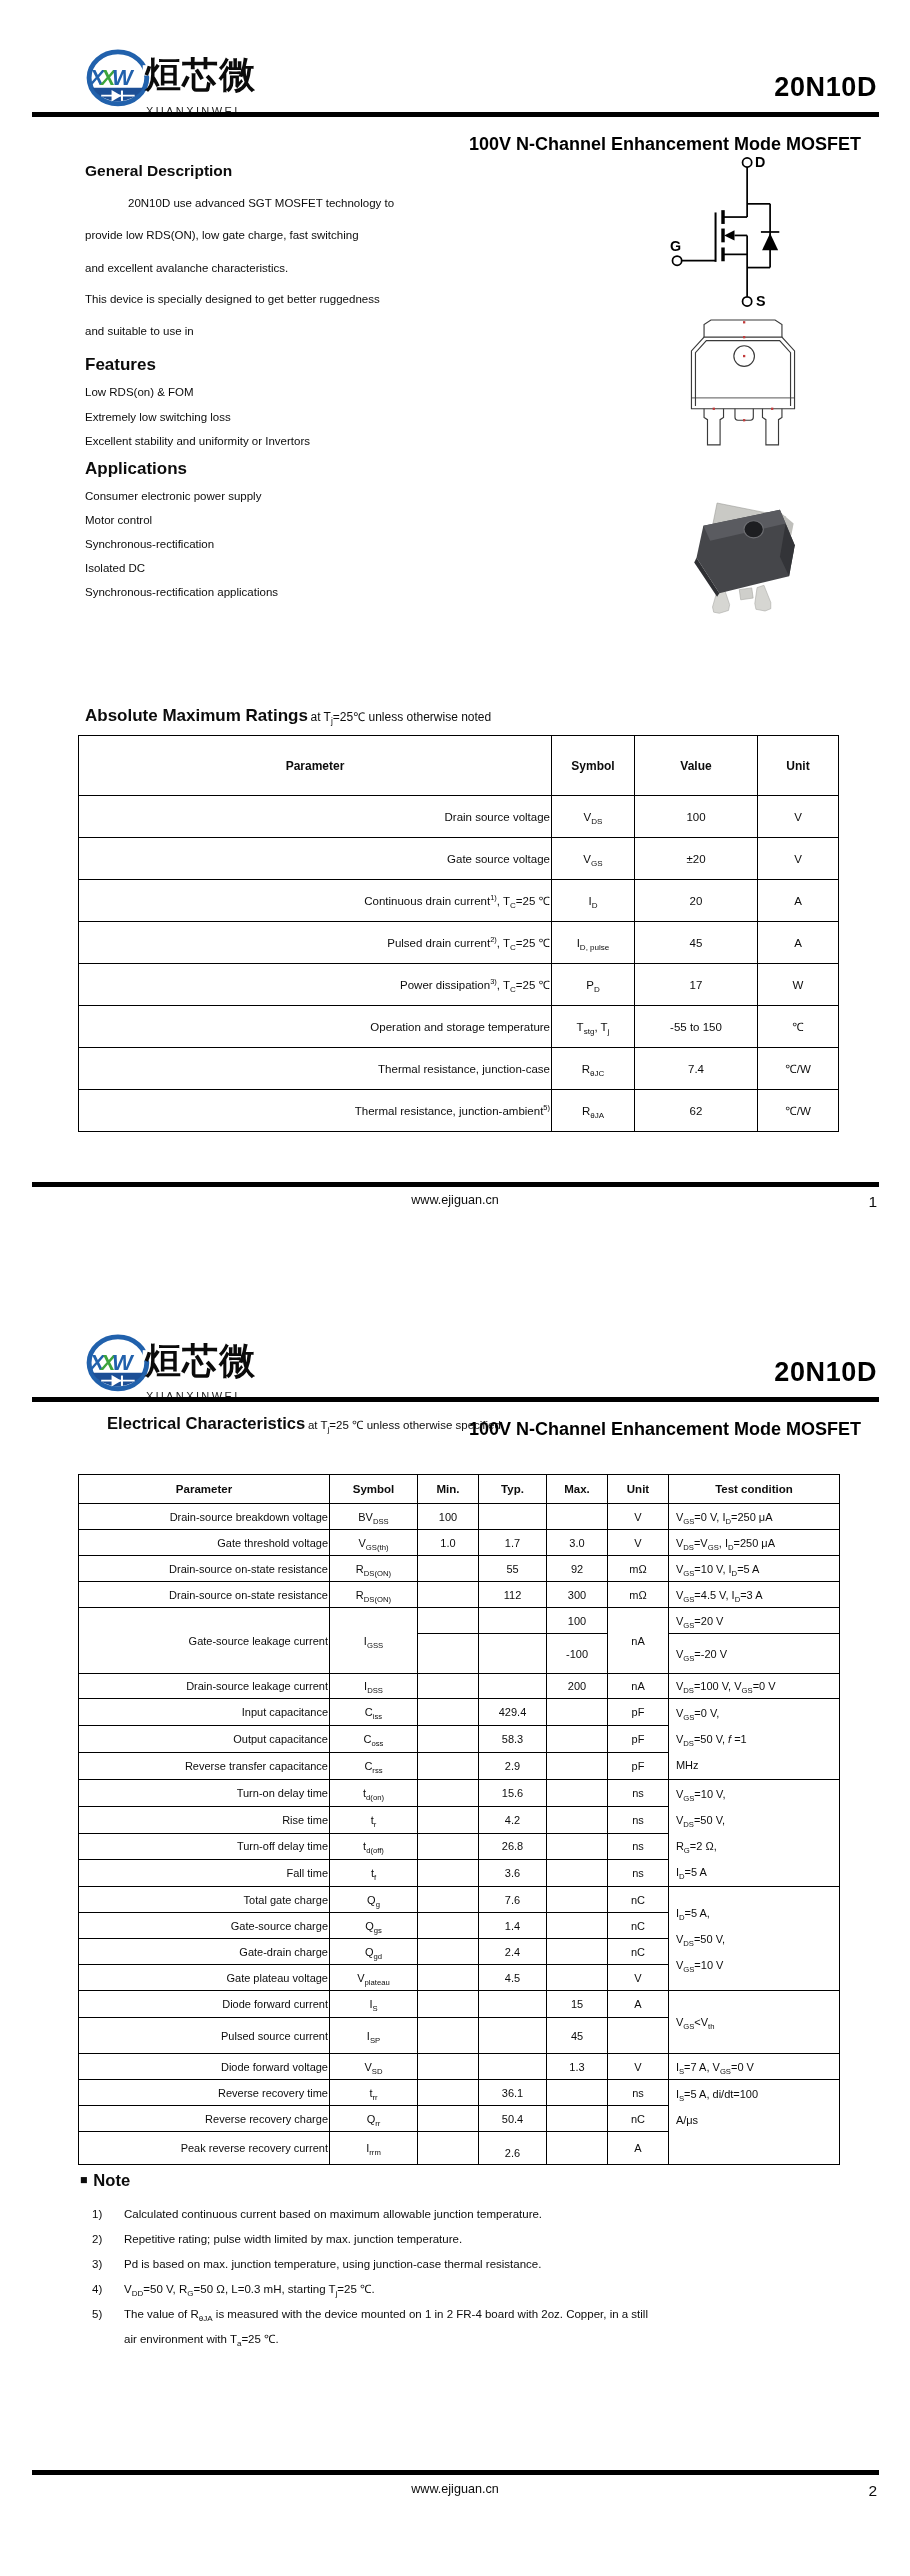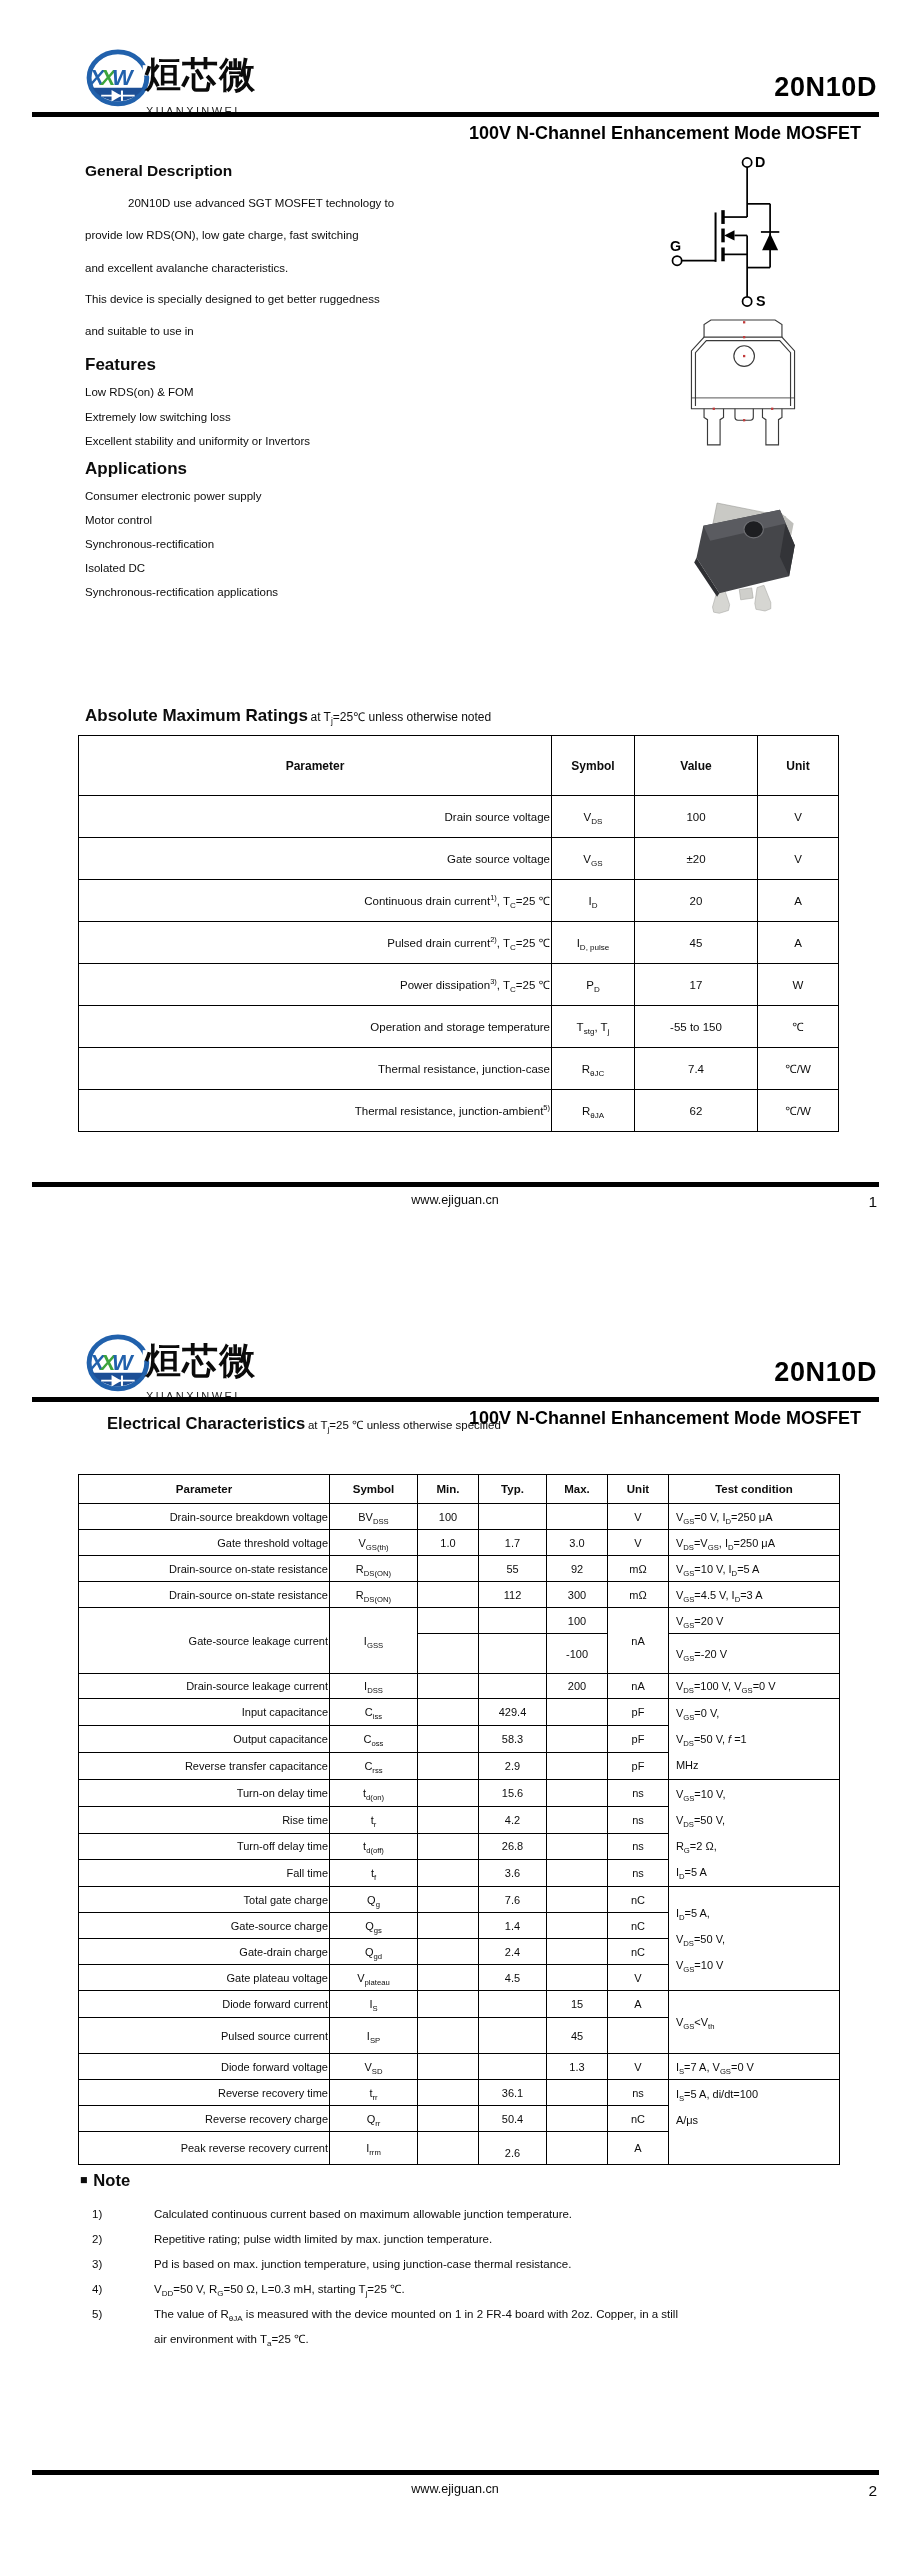--- a/index.html
+++ b/index.html
@@ -1,21 +1,21 @@
 <!DOCTYPE html>
 <html style="font-size:9.2px"><head>
 <meta charset="utf-8">
 <style>
   html,body{margin:0;padding:0;background:#fff;}
   .doc{position:relative;width:910px;height:2576px;background:#fff;overflow:hidden;
        font-family:"Liberation Sans",sans-serif;color:#0c0c0c;}
   .abs{position:absolute;}
   .rule{position:absolute;left:32px;width:847px;height:5.2px;background:#000;}
   .part{position:absolute;right:33px;font-size:27px;font-weight:bold;letter-spacing:0.6px;color:#000;}
-  .subtitle{position:absolute;right:49px;font-size:18px;font-weight:bold;color:#000;}
+  .subtitle{position:absolute;right:49px;font-size:18px;font-weight:bold;color:#000;margin-top:11px;}
   .brand-cn{position:absolute;font-size:36px;font-weight:900;letter-spacing:1.1px;color:#0a0a0a;line-height:1;}
   .brand-en{position:absolute;font-size:11px;letter-spacing:2.4px;color:#222;line-height:1;}
   .h-gd{font-size:15.5px;font-weight:bold;}
   .h-sec{font-size:17px;font-weight:bold;}
   .body-line{font-size:11.5px;white-space:nowrap;}
   .indent{padding-left:43px;}
   .list-line{font-size:11.5px;white-space:nowrap;}
   .sec-head .ht{font-size:17px;font-weight:bold;}
   .sec-head .hs{font-size:12px;font-weight:normal;}
   table{border-collapse:collapse;table-layout:fixed;}
@@ -32,21 +32,21 @@
   sub{font-size:70%;line-height:0;}
   sup{font-size:65%;line-height:0;vertical-align:super;}
   .furl{position:absolute;left:0;width:100%;text-align:center;font-size:12.6px;}
   .fpage{position:absolute;right:33px;font-size:15.5px;}
   .note-head{position:absolute;left:80px;top:2171px;}
   .note-head .bullet{font-size:12.6px;vertical-align:2.3px;margin-right:5.7px;}
   .note-head .nt{font-size:16.6px;font-weight:bold;}
   .notes{position:absolute;left:92px;top:2202px;width:746px;}
   .note-item{display:flex;font-size:11.5px;line-height:25px;}
   .note-item .nn{width:32px;flex:none;}
-  .note-item .ntx{flex:1;margin-left:30px;}
+  .note-item .ntx{flex:1;}
   .sym-label{position:absolute;font-size:14.3px;font-weight:bold;color:#000;}
   svg{display:block;}
 </style>
 </head>
 <body>
 
 <div class="doc">
 
   <svg class="abs" style="left:84px;top:49px;" width="69" height="60" viewBox="0 0 116 104">
     <ellipse cx="57" cy="50" rx="50" ry="45" fill="none" stroke="#2161ac" stroke-width="8.5"></ellipse>

